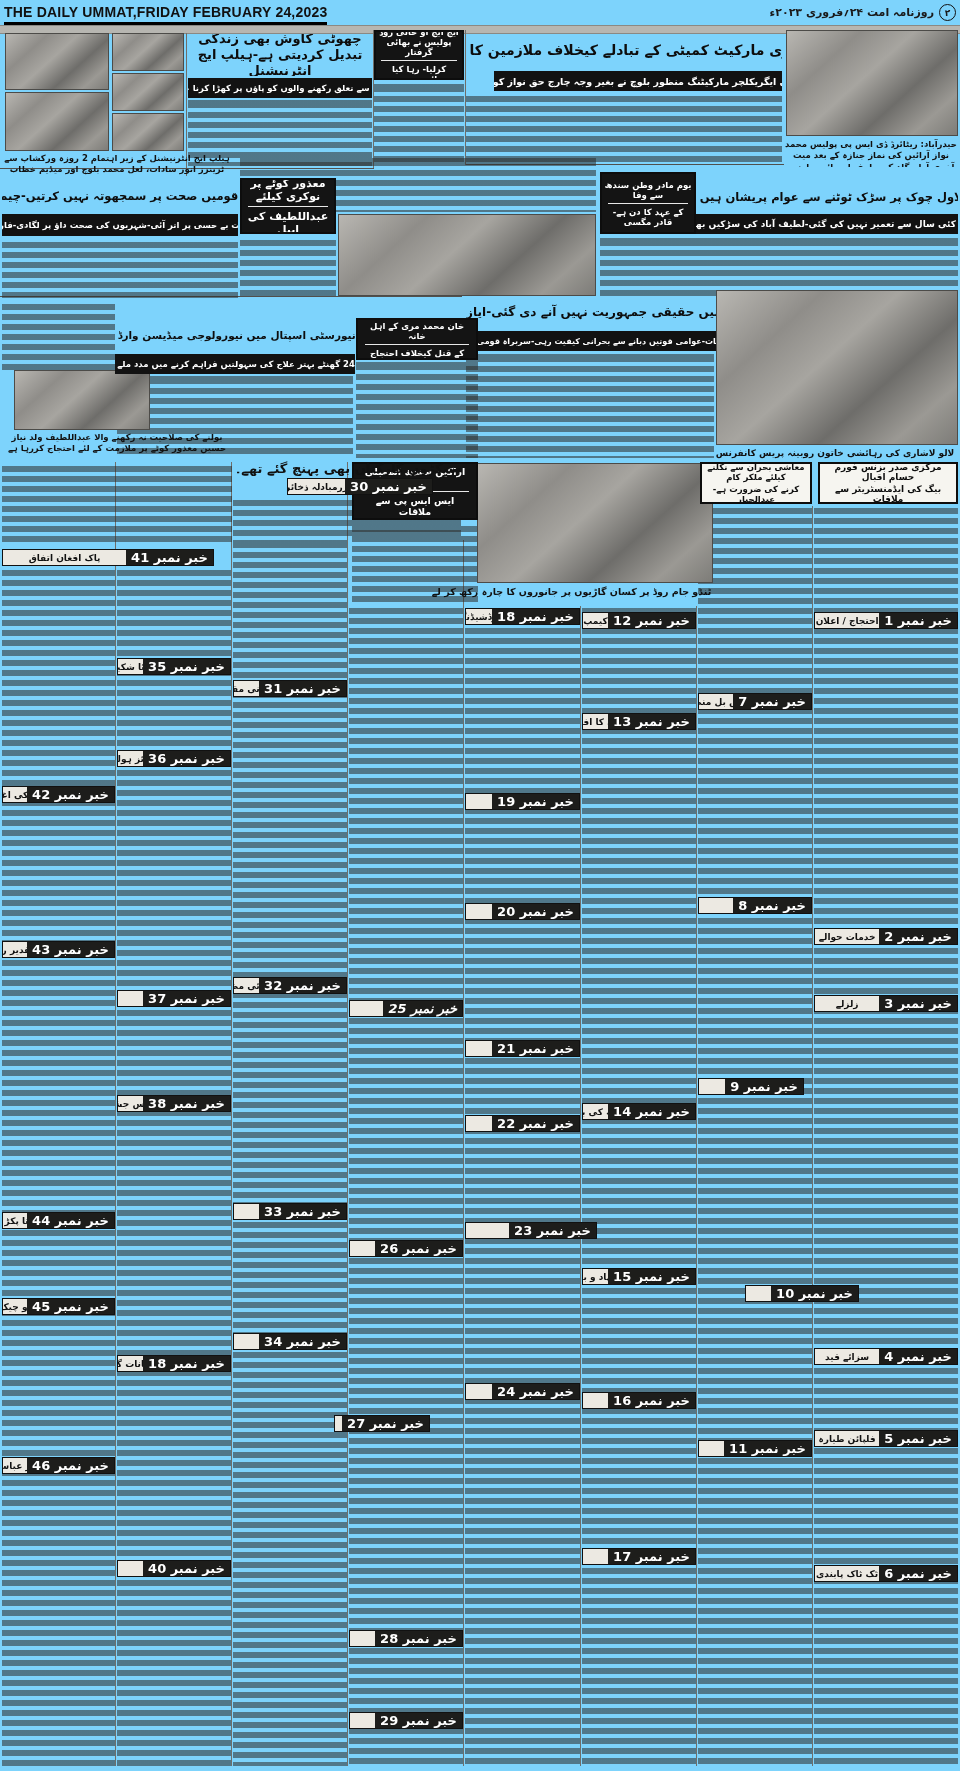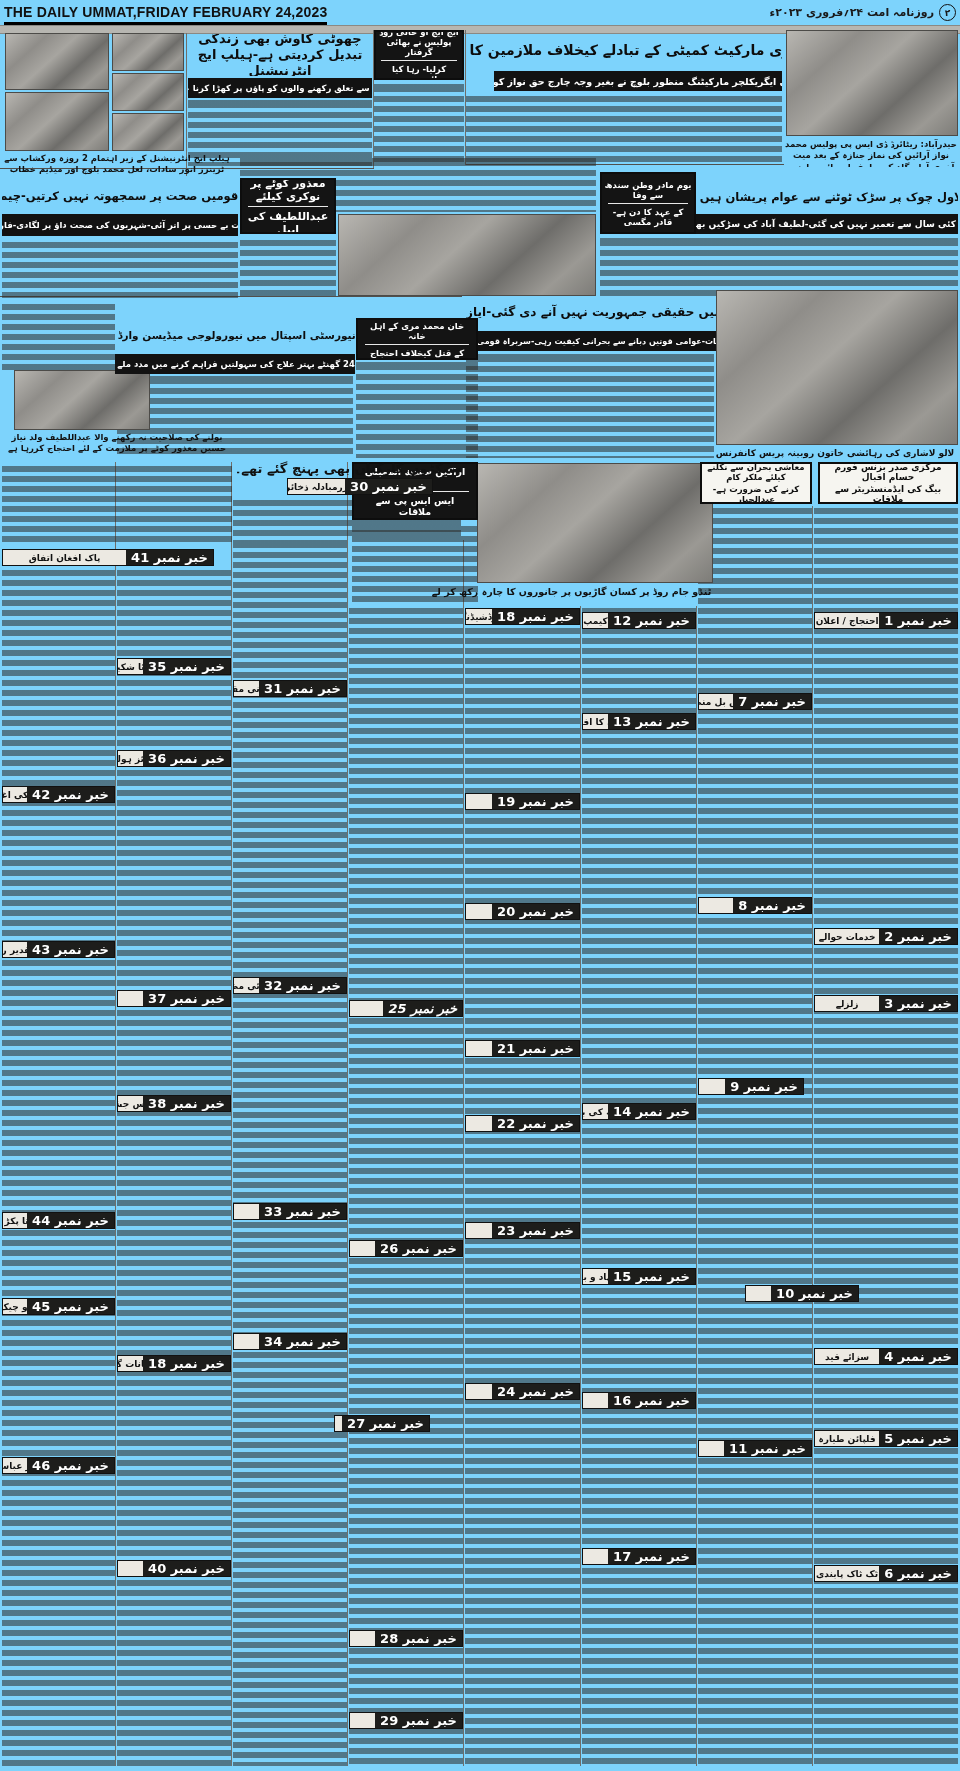--- a/index.html
+++ b/index.html
@@ -248,21 +248,21 @@
       <span class="topic"></span>
     </div>
     <div class="nrow abs" style="left: 465px; top: 1040px; width: 115px;">
       <span class="num">خبر نمبر 21</span>
       <span class="topic"></span>
     </div>
     <div class="nrow abs" style="left: 465px; top: 1115px; width: 115px;">
       <span class="num">خبر نمبر 22</span>
       <span class="topic"></span>
     </div>
-    <div class="nrow abs" style="left: 465px; top: 1222px; width: 115px; justify-content: flex-end;">
+    <div class="nrow abs" style="left: 465px; top: 1222px; width: 132px; justify-content: flex-end;">
       <span class="num">خبر نمبر 23</span>
       <span class="topic"></span>
     </div>
     <div class="nrow abs" style="left: 465px; top: 1383px; width: 115px;">
       <span class="num">خبر نمبر 24</span>
       <span class="topic"></span>
     </div>
     <div class="nrow abs" style="left: 349px; top: 1000px; width: 114px; font-style: italic;">
       <span class="num">خبر نمبر 25</span>
       <span class="topic"></span>

